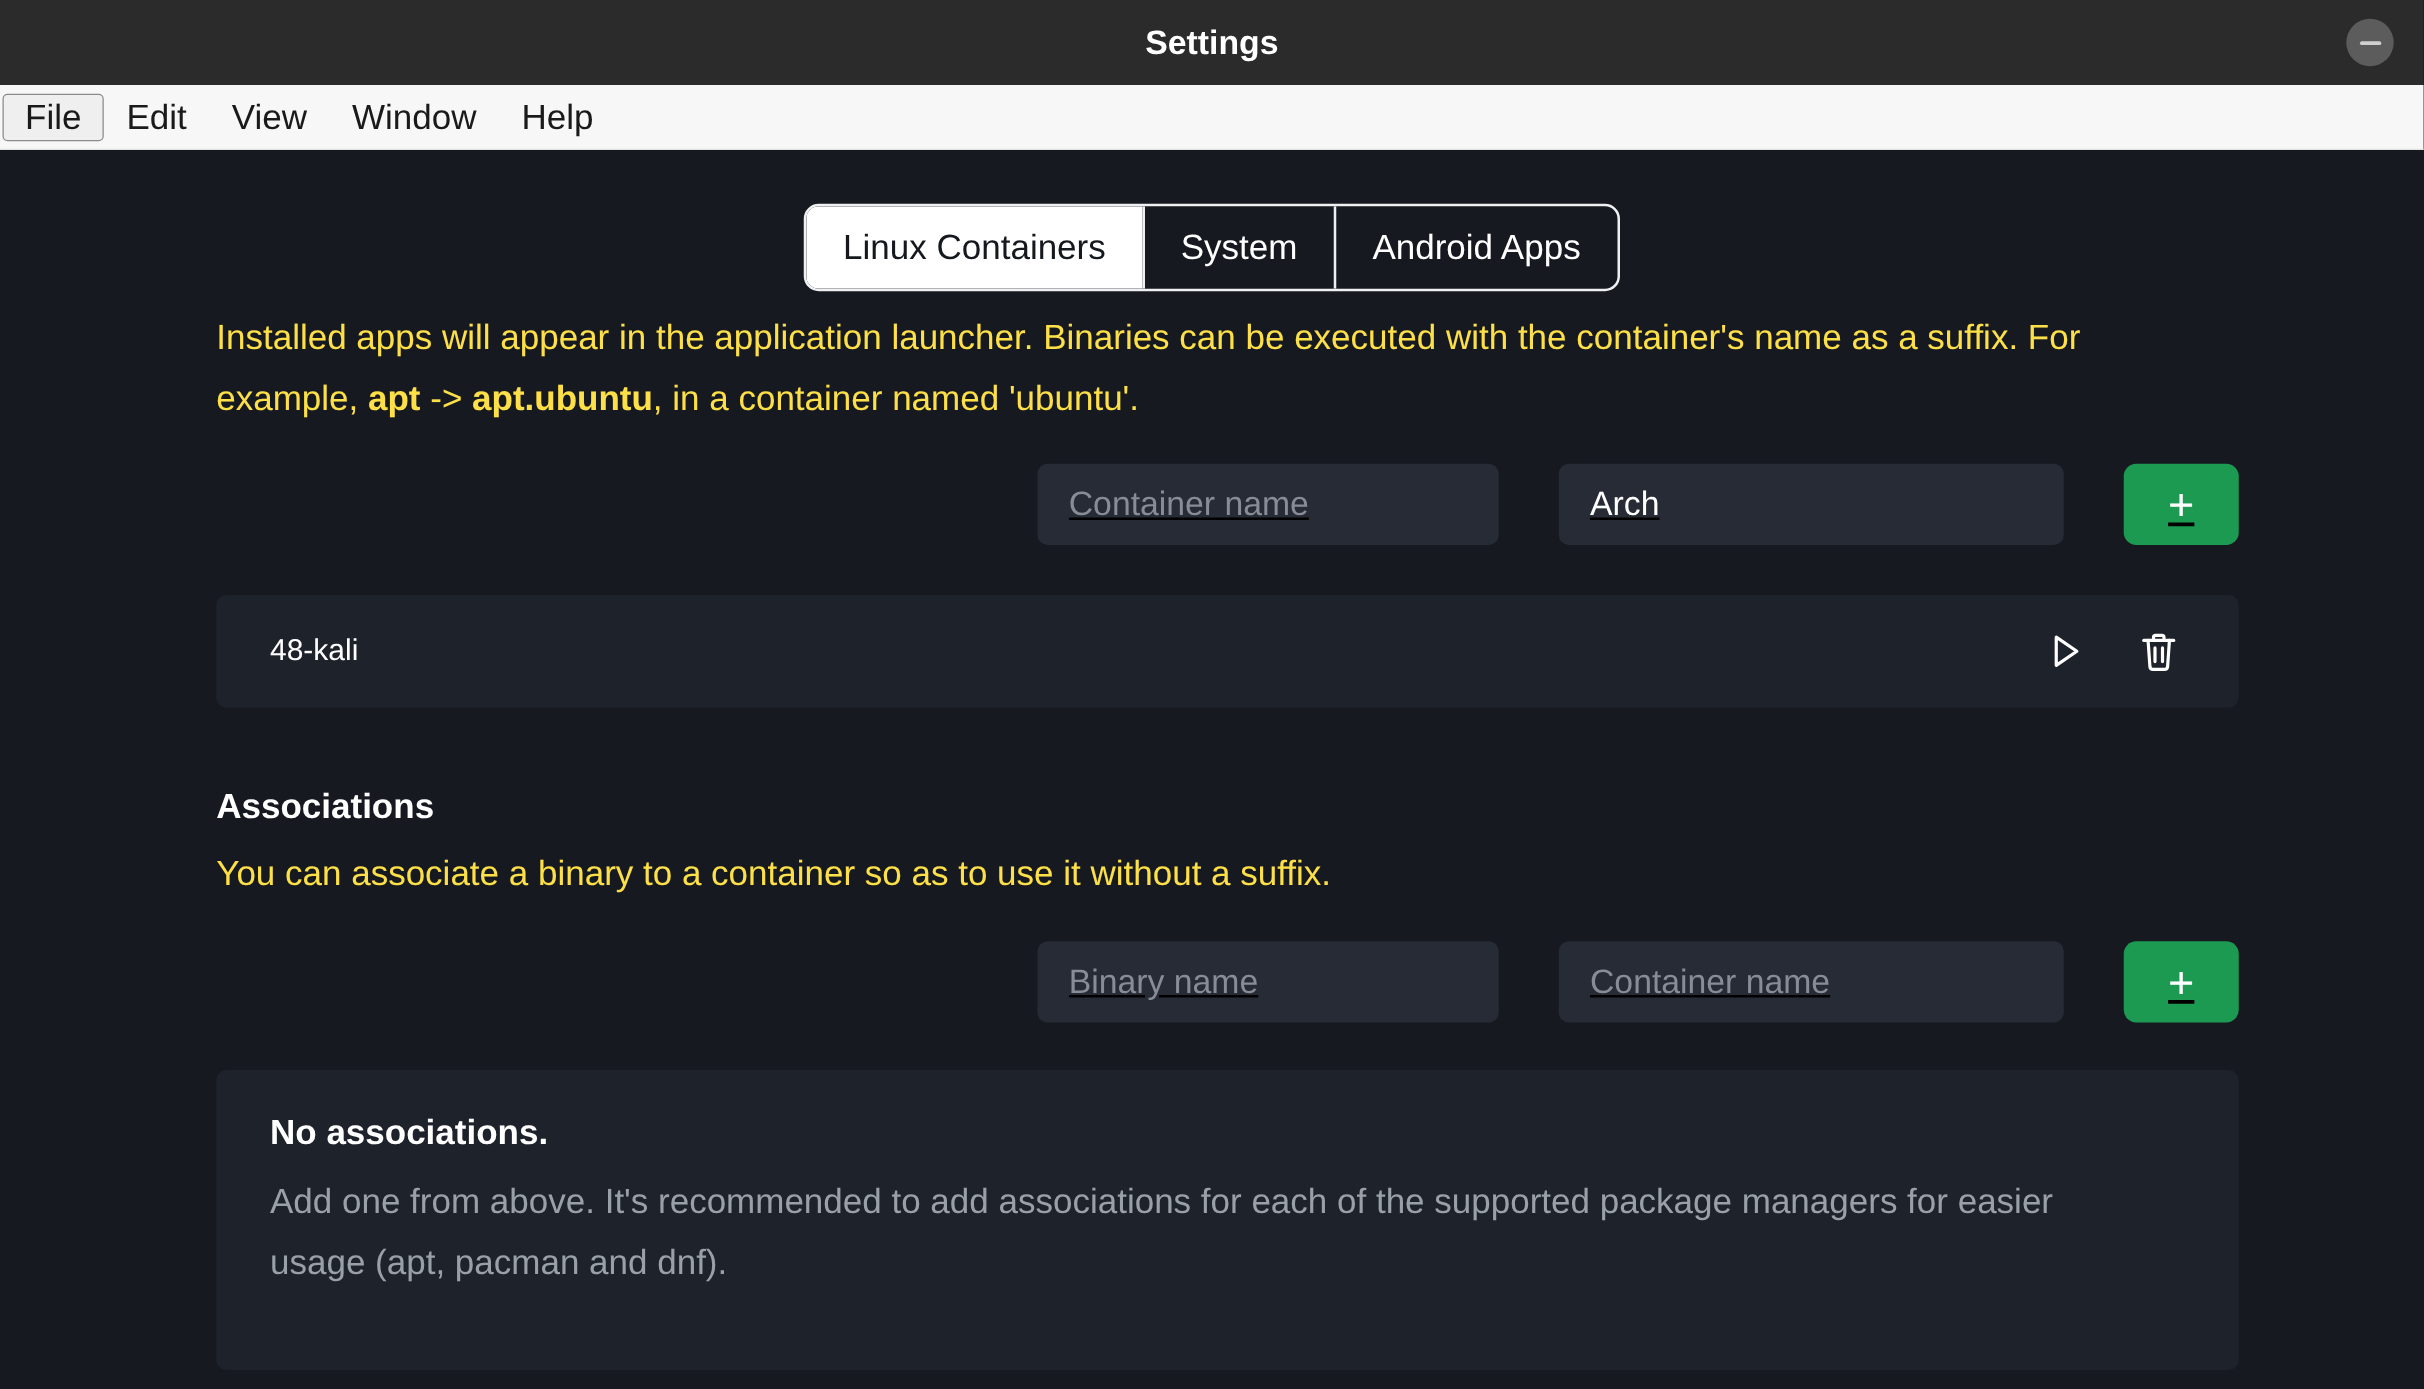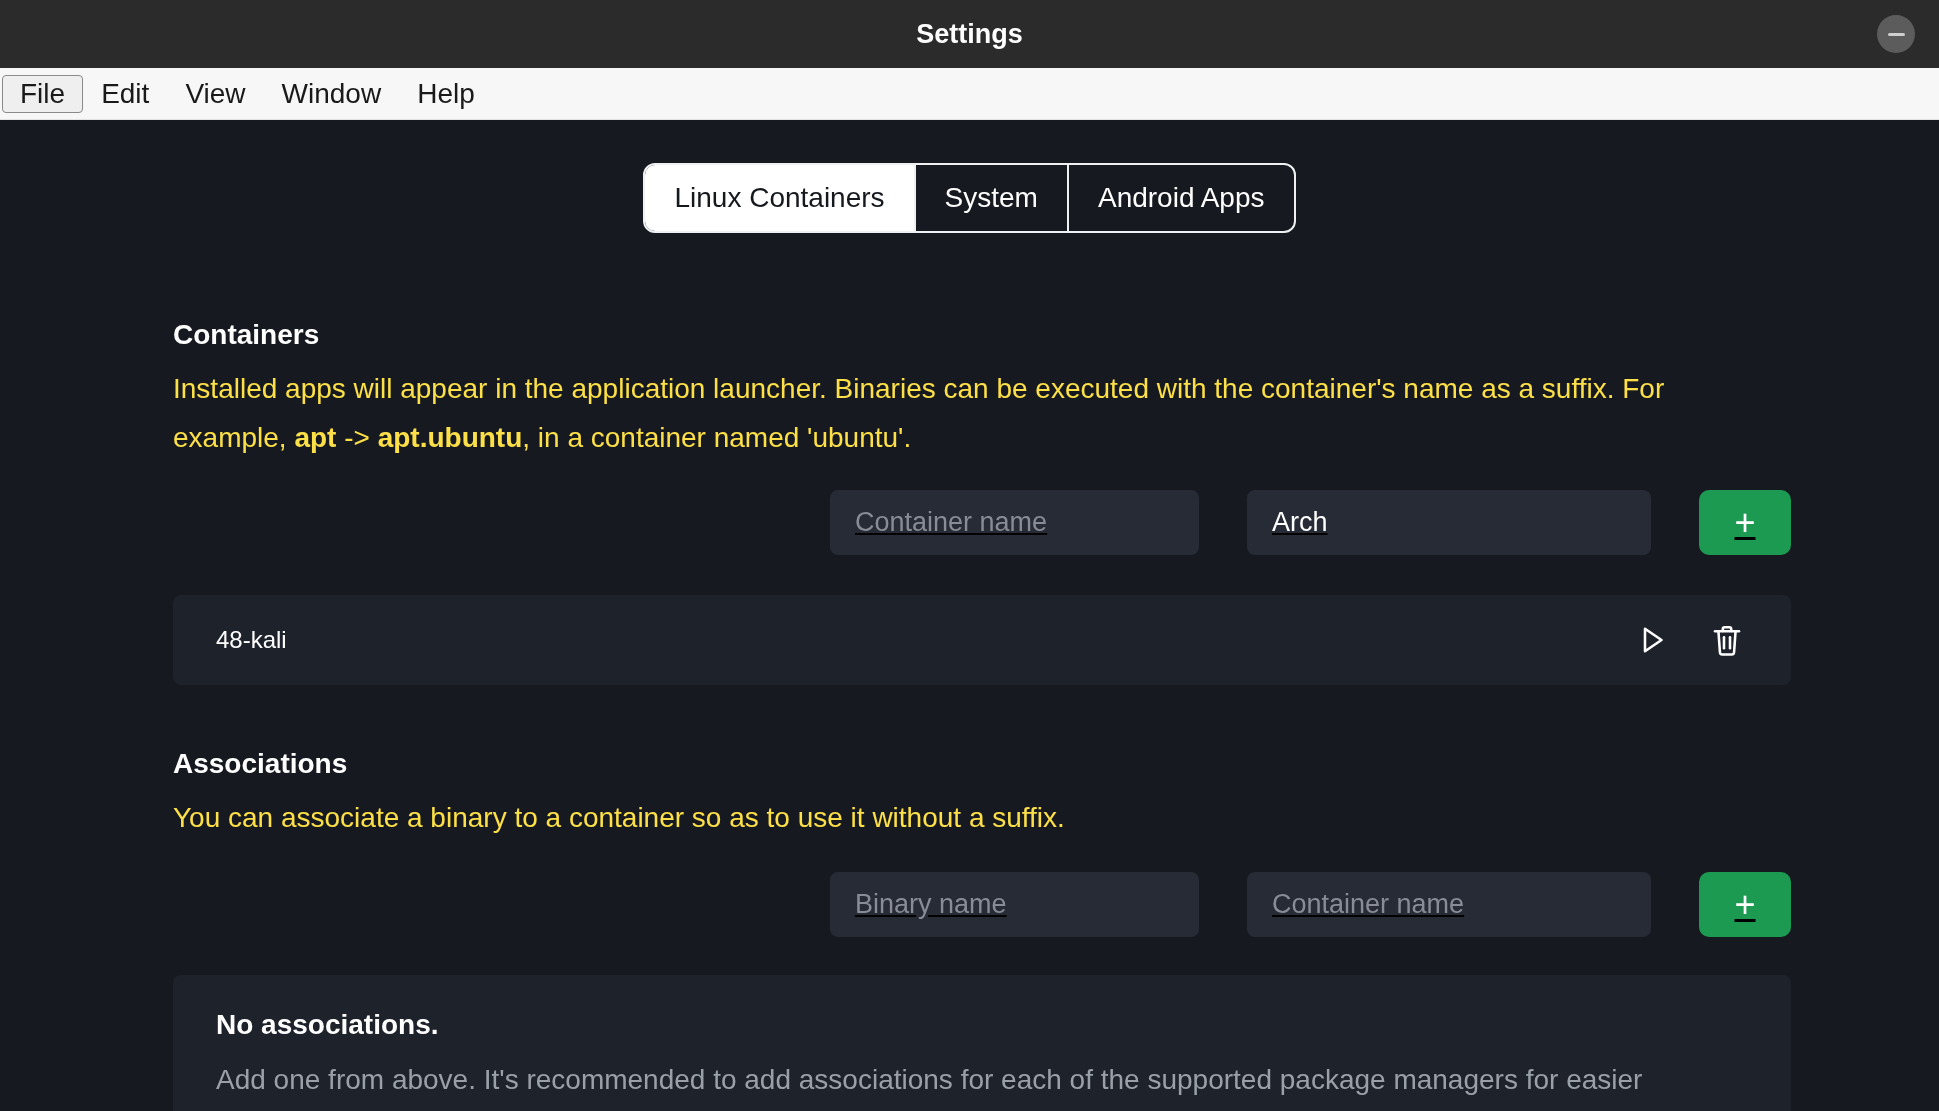--- a/index.html
+++ b/index.html
@@ -129,21 +129,20 @@
 </div>
 
 <div class="tabs">
   <div class="tab active">Linux Containers</div>
   <div class="tab">System</div>
   <div class="tab">Android Apps</div>
 </div>
 
 <div class="content">
 
-  <div class="section-heading heading-containers">Containers</div>
 
   <p class="section-desc"><span>Installed apps will appear in the application launcher. Binaries can be executed with the container's name as a suffix. For example, </span><b>apt</b><span> -&gt; </span><b>apt.ubuntu</b><span>, in a container named 'ubuntu'.</span></p>
 
   <div class="input-row row-containers">
     <input class="text-input input-narrow" type="text" placeholder="Container name" style="">
     <input class="text-input input-wide" type="text" value="Arch" style="">
     <button class="add-btn">
       <span>+</span>
     </button>
   </div>

